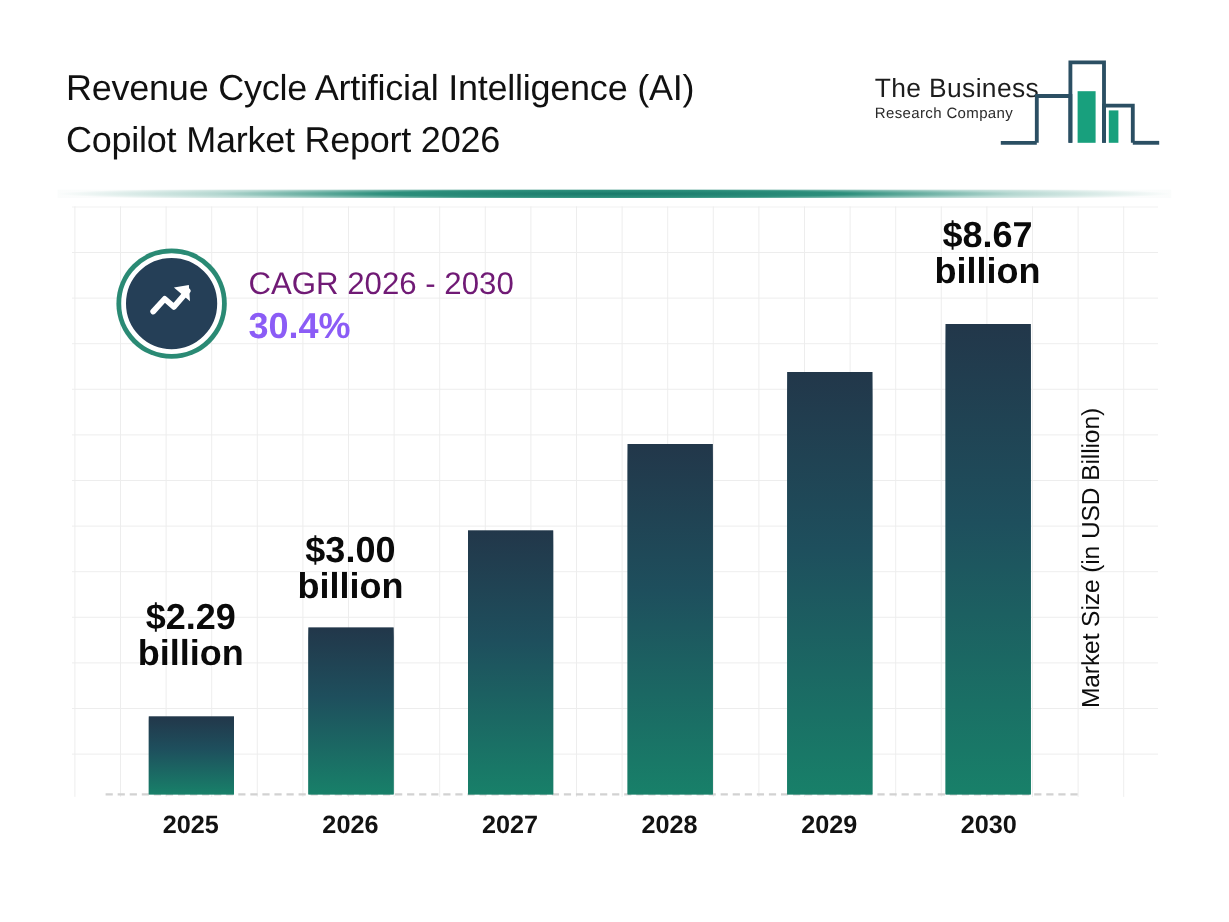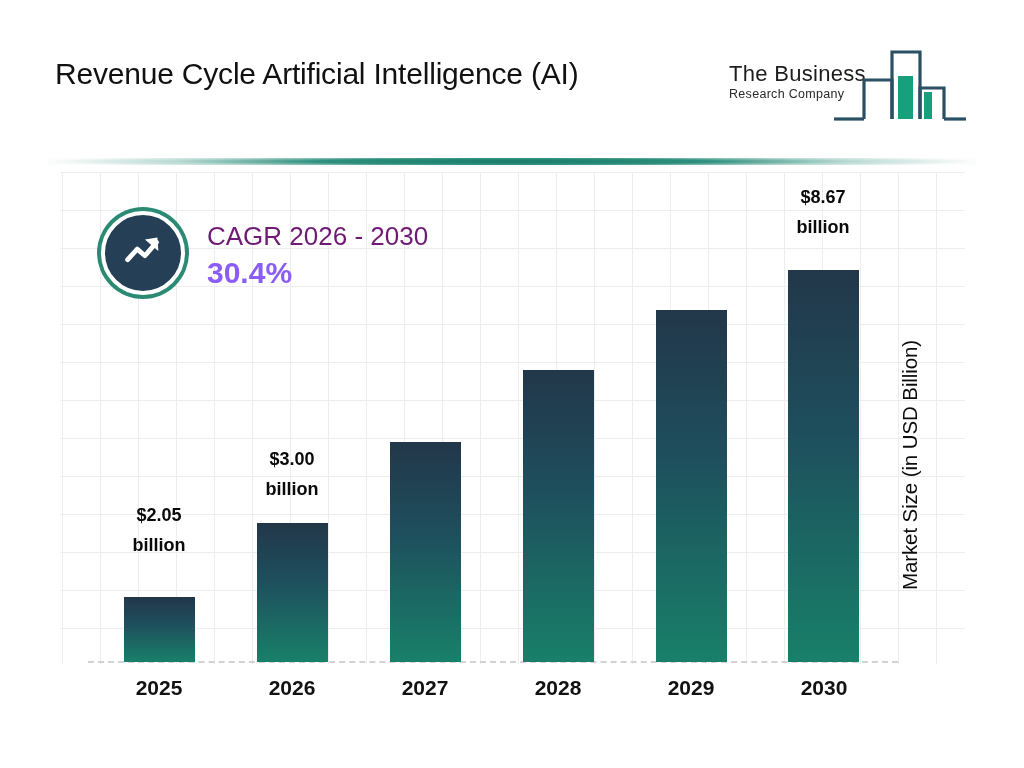--- a/index.html
+++ b/index.html
@@ -51,21 +51,21 @@
   .bars{position:absolute;left:0;top:0;width:1024px;height:768px;}
   .bar{
     position:absolute;bottom:106px;width:71px;
     background:linear-gradient(to bottom,#22374a 0%,#25455170 0%,#223a4c 6%,#1f5360 38%,#1b6e64 68%,#17806b 100%);
   }
   .bar::after{content:"";position:absolute;inset:0;
     background:linear-gradient(to bottom,#22374a 0%,#1e4f5d 42%,#188069 100%);}
 
   .vlabel{
     position:absolute;text-align:center;width:140px;
-    font-size:18px;font-weight:bold;color:#0a0a0a;line-height:30px;
+    font-size:30px;font-weight:bold;color:#0a0a0a;line-height:30px;
   }
   .vlabel span{display:block;}
 
   .xlabels{position:absolute;left:0;top:676px;width:1024px;height:40px;}
   .xlab{
     position:absolute;width:100px;text-align:center;
     font-size:21px;font-weight:bold;color:#121212;
   }
 
   .ytitle{
@@ -95,20 +95,21 @@
   .cagr-value{font-size:30px;color:#8b5cf6;font-weight:bold;line-height:40px;}
 </style>
 </head>
 <body>
 
 <div class="page">
 
   <div class="header">
     <div class="title">
       <span class="tline">Revenue Cycle Artificial Intelligence (AI)</span>
+      <span class="tline">Copilot Market Report 2026</span>
     </div>
 
     <div class="logo">
       <div class="logo-text">
         <div class="logo-l1">The Business</div>
         <div class="logo-l2">Research Company</div>
       </div>
       <div class="logo-mark">
         <svg viewBox="0 0 140 90" width="140" height="90">
           <g fill="none" stroke="#2b4f63" stroke-width="3.2">
@@ -134,21 +135,21 @@
     <div class="bar" style="left:124px;height:65px;"></div>
     <div class="bar" style="left:257px;height:139px;"></div>
     <div class="bar" style="left:390px;height:220px;"></div>
     <div class="bar" style="left:523px;height:292px;"></div>
     <div class="bar" style="left:656px;height:352px;"></div>
     <div class="bar" style="left:788px;height:392px;"></div>
   </div>
 
   <div class="vlabel" style="left:89px;top:500px;">
     <span>
-        <span>$2.05</span>
+        <span>$2.29</span>
         <span>billion</span>
       </span>
   </div>
   <div class="vlabel" style="left:222px;top:444px;">
     <span>
         <span>$3.00</span>
         <span>billion</span>
       </span>
   </div>
   <div class="vlabel" style="left:753px;top:182px;">

